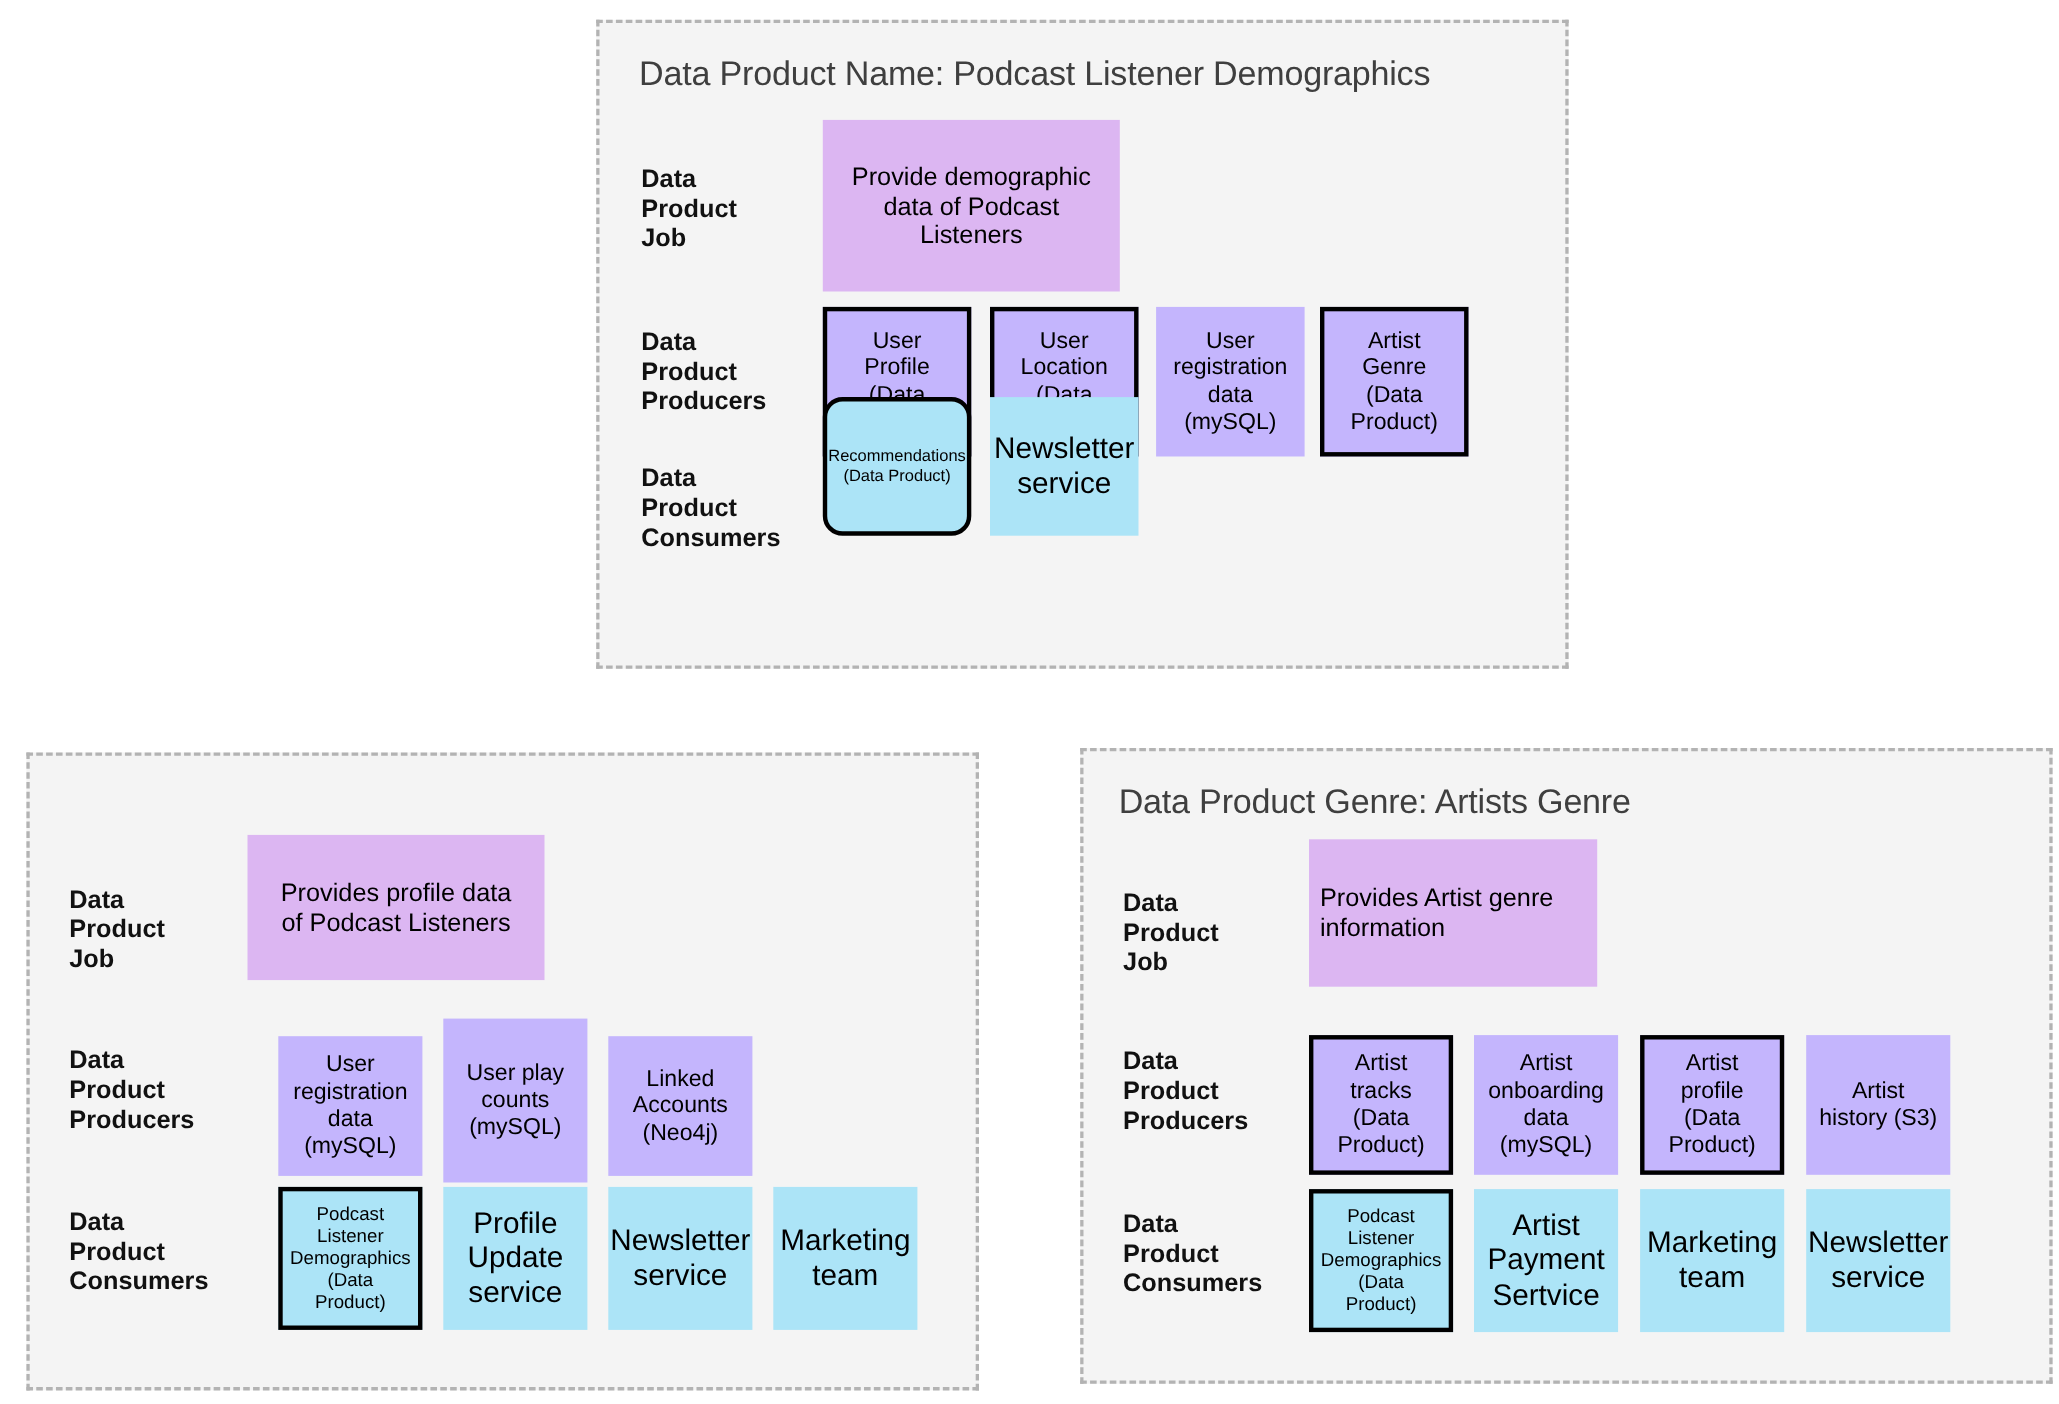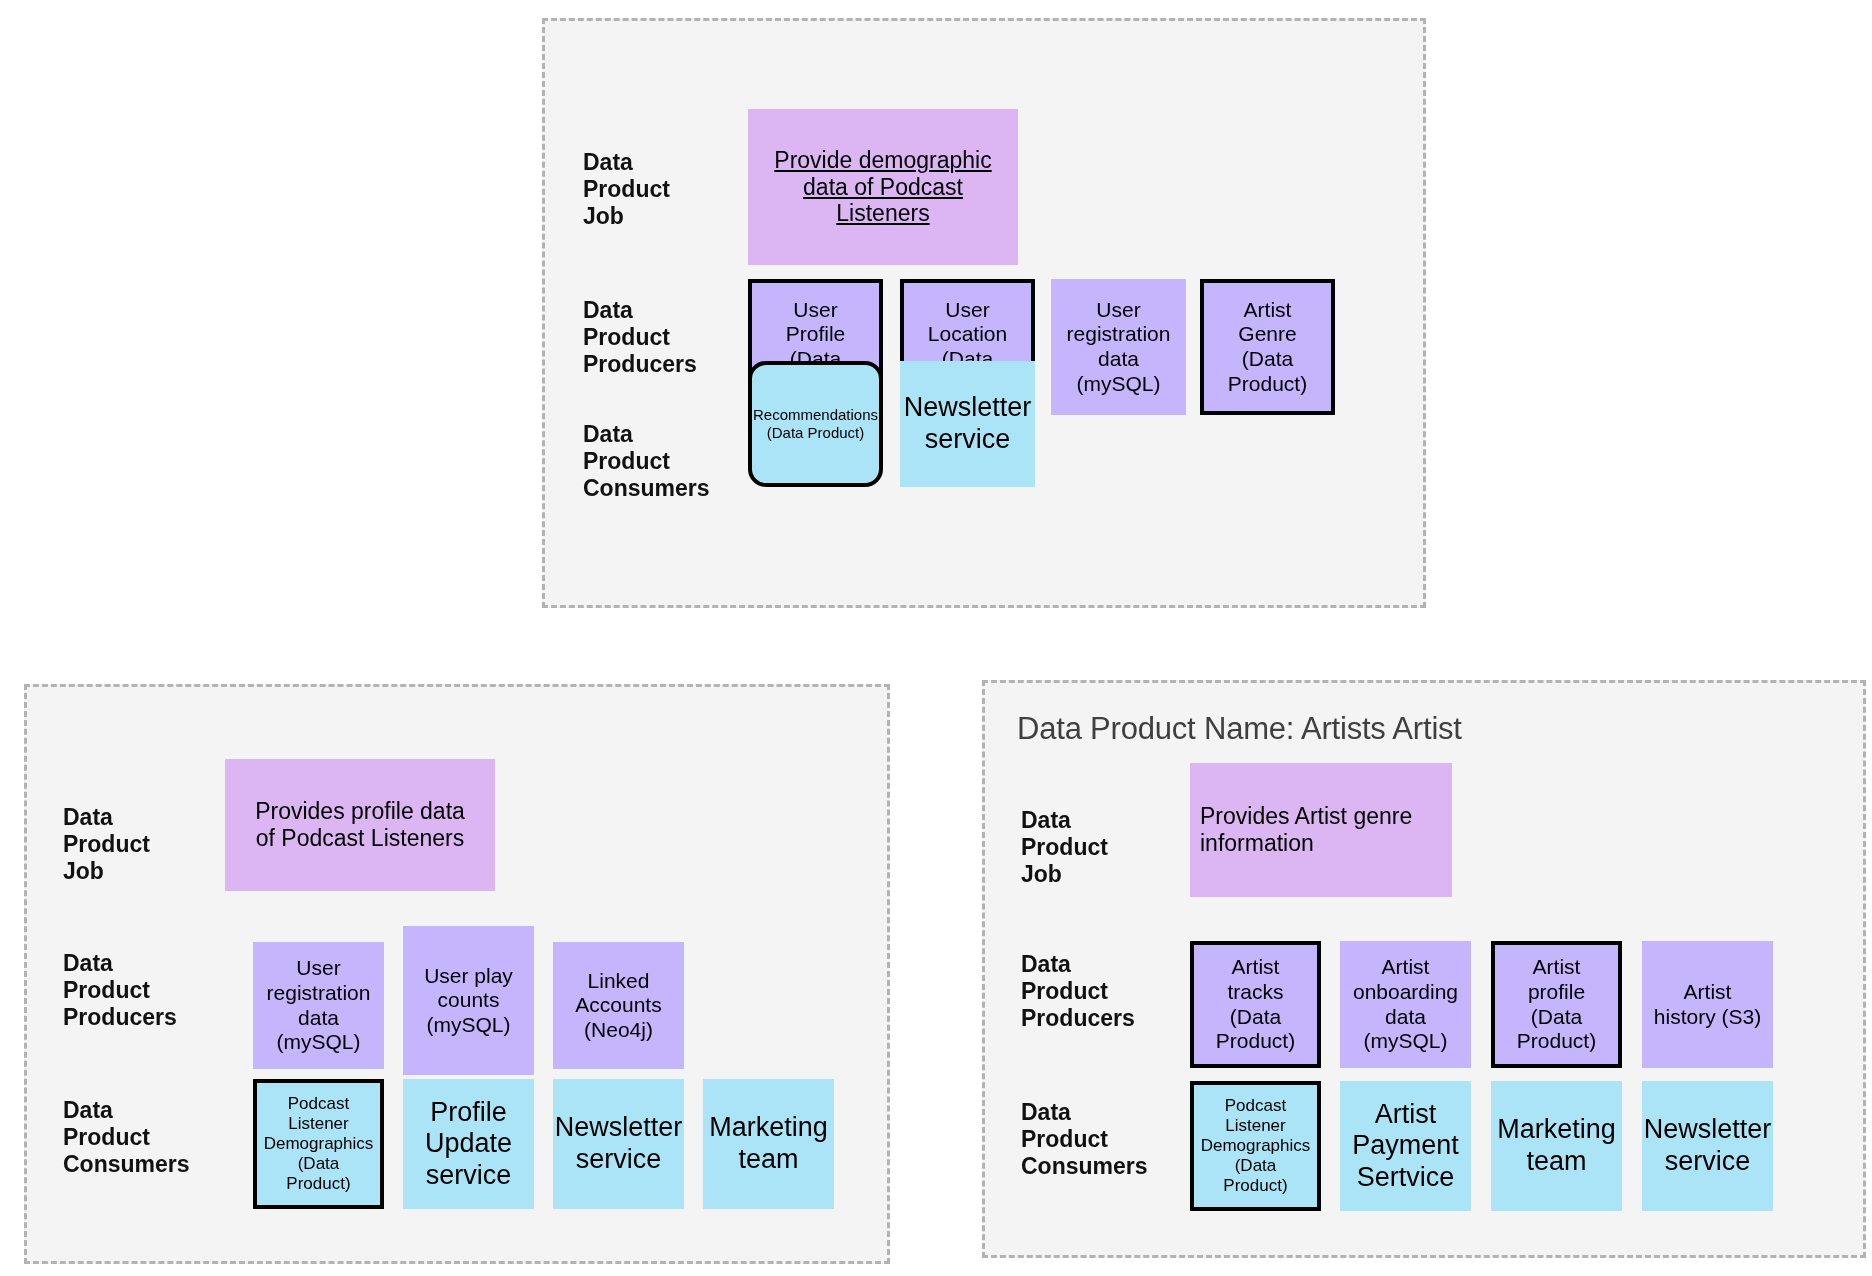--- a/index.html
+++ b/index.html
@@ -79,26 +79,27 @@
   }
   .card.tiny-text {
     font-size: 17px;
   }
 </style>
 </head>
 <body>
 
 <div class="panel" style="left:542px; top:18px; width:884px; height:590px;">
 
+  <div class="panel-title" style="left:36px; top:28px;">Data Product Name: Podcast Listener Demographics</div>
 
   <div class="row-label" style="left:38px; top:128px;">Data
 Product
 Job</div>
 
-  <div class="card job" style="left:203px; top:88px; width:270px; height:156px;text-decoration:underline;">Provide demographic
+  <div class="card job" style="left:203px; top:88px; width:270px; height:156px;">Provide demographic
 data of Podcast
 Listeners</div>
 
   <div class="row-label" style="left:38px; top:276px;">Data
 Product
 Producers</div>
 
   <div class="card producer bordered" style="left:203px; top:258px; width:135px; height:136px;">User
 Profile
 (Data
@@ -164,21 +165,21 @@
 Update
 service</div>
   <div class="card consumer" style="left:526px; top:392px; width:131px; height:130px;">Newsletter
 service</div>
   <div class="card consumer" style="left:676px; top:392px; width:131px; height:130px;">Marketing
 team</div>
 </div>
 
 <div class="panel" style="left:982px; top:680px; width:884px; height:578px;">
 
-  <div class="panel-title" style="left:32px; top:28px;">Data Product Name: Artists Artist</div>
+  <div class="panel-title" style="left:32px; top:28px;">Data Product Genre: Artists Genre</div>
 
   <div class="row-label" style="left:36px; top:124px;">Data
 Product
 Job</div>
 
   <div class="card job left-align" style="left:205px; top:80px; width:262px; height:134px;">Provides Artist genre
 information</div>
 
   <div class="row-label" style="left:36px; top:268px;">Data
 Product

